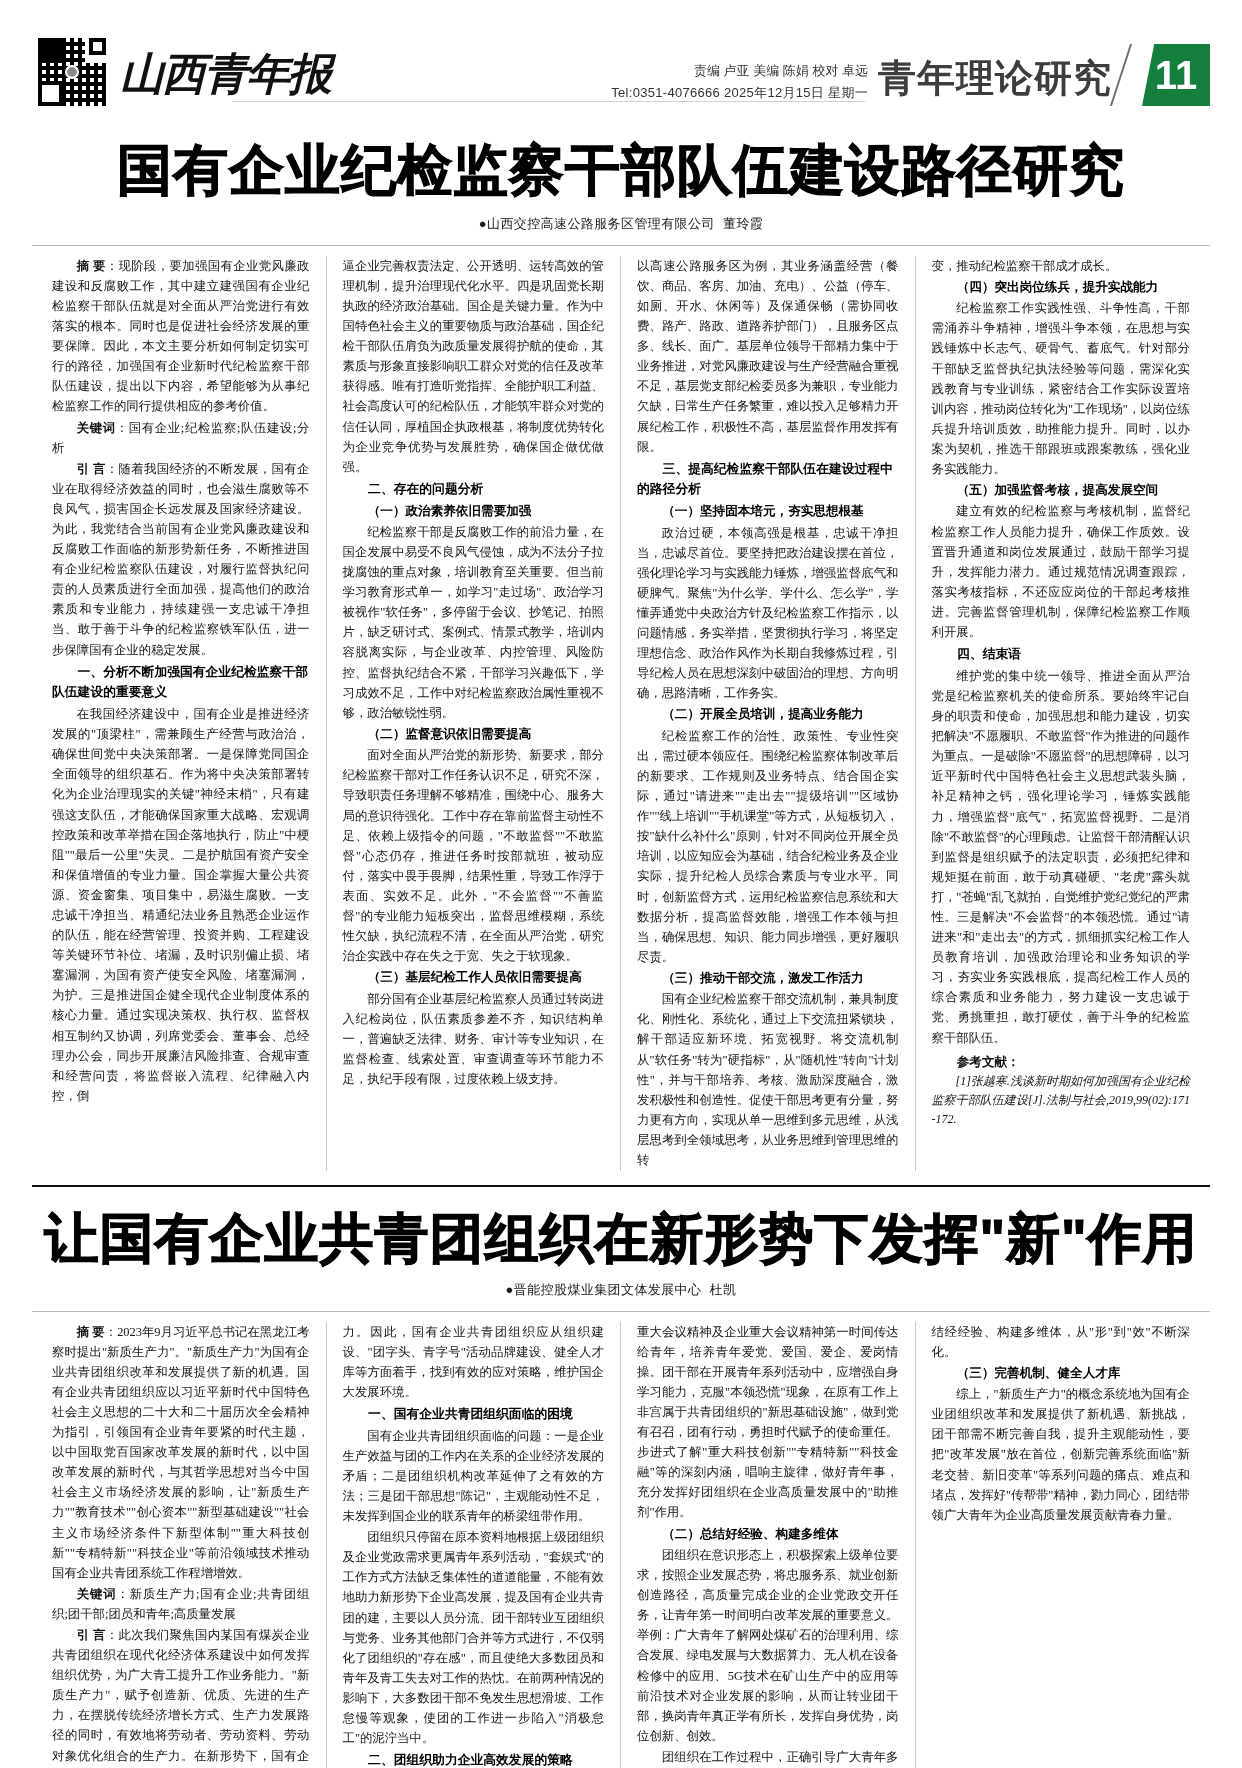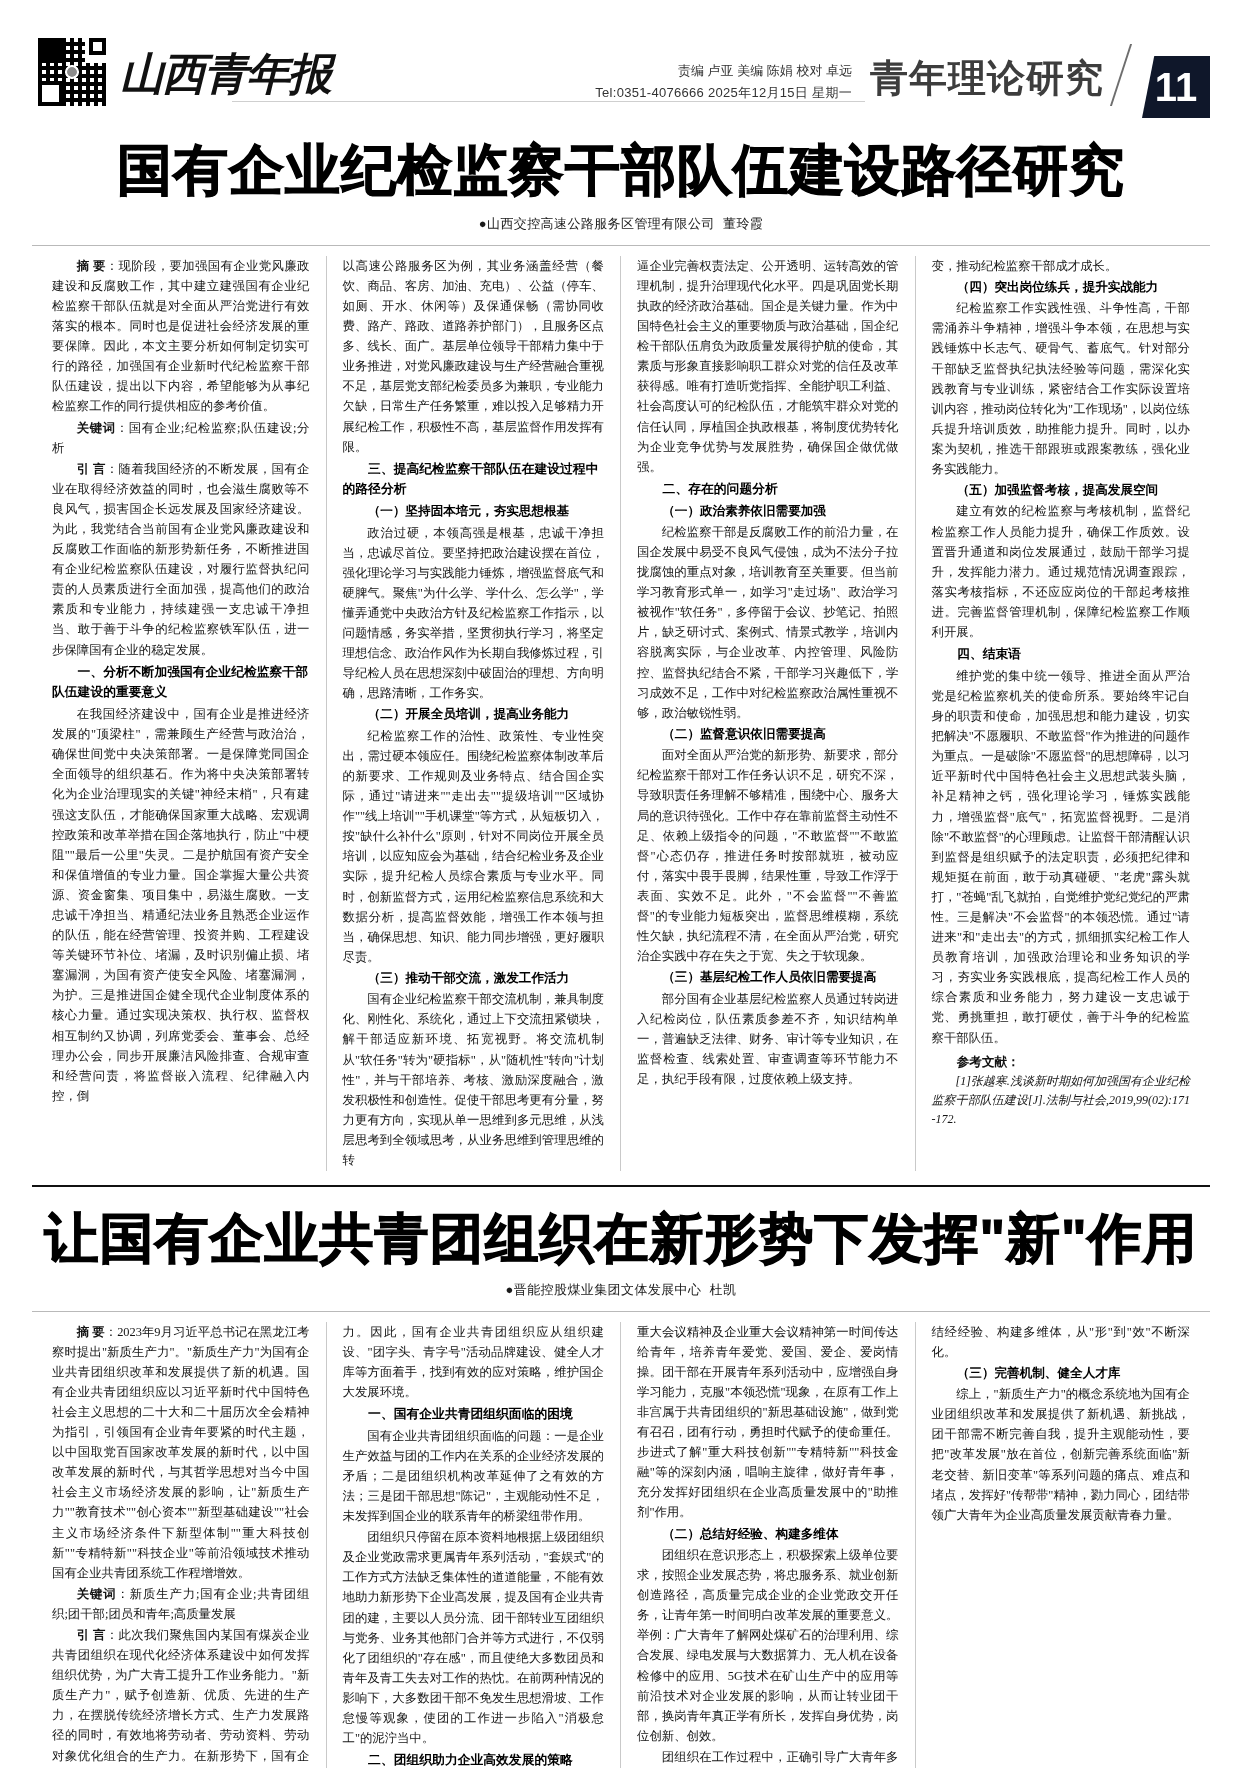--- a/index.html
+++ b/index.html
@@ -66,21 +66,21 @@
   }
   .masthead-rule {
     position: absolute;
     left: 200px; right: 345px; bottom: 8px;
     border-top: 1px solid #cfcfcf;
   }
   .masthead-right {
     margin-left: auto;
     display: flex;
     align-items: flex-end;
-    gap: 8px;
+    gap: 0;
     padding-bottom: 4px;
   }
   .credits {
     text-align: right;
     font-family: "Liberation Sans", sans-serif;
     font-size: 13px;
     line-height: 1.7;
     color: #333;
     padding-right: 10px;
     padding-bottom: 2px;
@@ -101,23 +101,23 @@
     width: 92px; height: 62px;
     margin-left: 6px;
   }
   .slash {
     position:absolute; left: 2px; top: 0; width: 0; height: 0;
     border-left: 2px solid #6e6e6e;
     height: 62px;
     transform: skewX(-18deg);
   }
   .page-badge {
-    position:absolute; right:0; top:12px;
+    position:absolute; right:0; top:0;
     width: 68px; height: 62px;
-    background: #0f172a;
+    background: #15803d;
     color: #fff;
     font-family: "Liberation Sans", sans-serif;
     font-weight: 700;
     font-size: 40px;
     display:flex; align-items:center; justify-content:center;
     clip-path: polygon(18% 0, 100% 0, 100% 100%, 0 100%);
   }
 
   
   .article { margin-top: 6px; }
@@ -249,39 +249,39 @@
           <span class="lbl">关键词</span><span>：国有企业;纪检监察;队伍建设;分析</span>
         </p>
         <p class="tx">
           <span class="lbl">引 言</span><span>：随着我国经济的不断发展，国有企业在取得经济效益的同时，也会滋生腐败等不良风气，损害国企长远发展及国家经济建设。为此，我党结合当前国有企业党风廉政建设和反腐败工作面临的新形势新任务，不断推进国有企业纪检监察队伍建设，对履行监督执纪问责的人员素质进行全面加强，提高他们的政治素质和专业能力，持续建强一支忠诚干净担当、敢于善于斗争的纪检监察铁军队伍，进一步保障国有企业的稳定发展。</span>
         </p>
         <h3 class="sec">一、分析不断加强国有企业纪检监察干部队伍建设的重要意义</h3>
         <p class="tx">在我国经济建设中，国有企业是推进经济发展的"顶梁柱"，需兼顾生产经营与政治治，确保世间党中央决策部署。一是保障党同国企全面领导的组织基石。作为将中央决策部署转化为企业治理现实的关键"神经末梢"，只有建强这支队伍，才能确保国家重大战略、宏观调控政策和改革举措在国企落地执行，防止"中梗阻""最后一公里"失灵。二是护航国有资产安全和保值增值的专业力量。国企掌握大量公共资源、资金窗集、项目集中，易滋生腐败。一支忠诚干净担当、精通纪法业务且熟悉企业运作的队伍，能在经营管理、投资并购、工程建设等关键环节补位、堵漏，及时识别偏止损、堵塞漏洞，为国有资产使安全风险、堵塞漏洞，为护。三是推进国企健全现代企业制度体系的核心力量。通过实现决策权、执行权、监督权相互制约又协调，列席党委会、董事会、总经理办公会，同步开展廉洁风险排查、合规审查和经营问责，将监督嵌入流程、纪律融入内控，倒</p>
       </div>
 
       <div class="col">
+        <p class="tx noind">逼企业完善权责法定、公开透明、运转高效的管理机制，提升治理现代化水平。四是巩固党长期执政的经济政治基础。国企是关键力量。作为中国特色社会主义的重要物质与政治基础，国企纪检干部队伍肩负为政质量发展得护航的使命，其素质与形象直接影响职工群众对党的信任及改革获得感。唯有打造听党指挥、全能护职工利益、社会高度认可的纪检队伍，才能筑牢群众对党的信任认同，厚植国企执政根基，将制度优势转化为企业竞争优势与发展胜势，确保国企做优做强。</p>
+        <h3 class="sec">二、存在的问题分析</h3>
+        <h4 class="sub">（一）政治素养依旧需要加强</h4>
+        <p class="tx">纪检监察干部是反腐败工作的前沿力量，在国企发展中易受不良风气侵蚀，成为不法分子拉拢腐蚀的重点对象，培训教育至关重要。但当前学习教育形式单一，如学习"走过场"、政治学习被视作"软任务"，多停留于会议、抄笔记、拍照片，缺乏研讨式、案例式、情景式教学，培训内容脱离实际，与企业改革、内控管理、风险防控、监督执纪结合不紧，干部学习兴趣低下，学习成效不足，工作中对纪检监察政治属性重视不够，政治敏锐性弱。</p>
+        <h4 class="sub">（二）监督意识依旧需要提高</h4>
+        <p class="tx">面对全面从严治党的新形势、新要求，部分纪检监察干部对工作任务认识不足，研究不深，导致职责任务理解不够精准，围绕中心、服务大局的意识待强化。工作中存在靠前监督主动性不足、依赖上级指令的问题，"不敢监督""不敢监督"心态仍存，推进任务时按部就班，被动应付，落实中畏手畏脚，结果性重，导致工作浮于表面、实效不足。此外，"不会监督""不善监督"的专业能力短板突出，监督思维模糊，系统性欠缺，执纪流程不清，在全面从严治党，研究治企实践中存在失之于宽、失之于软现象。</p>
+        <h4 class="sub">（三）基层纪检工作人员依旧需要提高</h4>
+        <p class="tx">部分国有企业基层纪检监察人员通过转岗进入纪检岗位，队伍素质参差不齐，知识结构单一，普遍缺乏法律、财务、审计等专业知识，在监督检查、线索处置、审查调查等环节能力不足，执纪手段有限，过度依赖上级支持。</p>
+      </div>
+
+      <div class="col">
         <p class="tx noind">以高速公路服务区为例，其业务涵盖经营（餐饮、商品、客房、加油、充电）、公益（停车、如厕、开水、休闲等）及保通保畅（需协同收费、路产、路政、道路养护部门），且服务区点多、线长、面广。基层单位领导干部精力集中于业务推进，对党风廉政建设与生产经营融合重视不足，基层党支部纪检委员多为兼职，专业能力欠缺，日常生产任务繁重，难以投入足够精力开展纪检工作，积极性不高，基层监督作用发挥有限。</p>
         <h3 class="sec">三、提高纪检监察干部队伍在建设过程中的路径分析</h3>
         <h4 class="sub">（一）坚持固本培元，夯实思想根基</h4>
         <p class="tx">政治过硬，本领高强是根基，忠诚干净担当，忠诚尽首位。要坚持把政治建设摆在首位，强化理论学习与实践能力锤炼，增强监督底气和硬脾气。聚焦"为什么学、学什么、怎么学"，学懂弄通党中央政治方针及纪检监察工作指示，以问题情感，务实举措，坚贯彻执行学习，将坚定理想信念、政治作风作为长期自我修炼过程，引导纪检人员在思想深刻中破固治的理想、方向明确，思路清晰，工作务实。</p>
         <h4 class="sub">（二）开展全员培训，提高业务能力</h4>
         <p class="tx">纪检监察工作的治性、政策性、专业性突出，需过硬本领应任。围绕纪检监察体制改革后的新要求、工作规则及业务特点、结合国企实际，通过"请进来""走出去""提级培训""区域协作""线上培训""手机课堂"等方式，从短板切入，按"缺什么补什么"原则，针对不同岗位开展全员培训，以应知应会为基础，结合纪检业务及企业实际，提升纪检人员综合素质与专业水平。同时，创新监督方式，运用纪检监察信息系统和大数据分析，提高监督效能，增强工作本领与担当，确保思想、知识、能力同步增强，更好履职尽责。</p>
         <h4 class="sub">（三）推动干部交流，激发工作活力</h4>
         <p class="tx">国有企业纪检监察干部交流机制，兼具制度化、刚性化、系统化，通过上下交流扭紧锁块，解干部适应新环境、拓宽视野。将交流机制从"软任务"转为"硬指标"，从"随机性"转向"计划性"，并与干部培养、考核、激励深度融合，激发积极性和创造性。促使干部思考更有分量，努力更有方向，实现从单一思维到多元思维，从浅层思考到全领域思考，从业务思维到管理思维的转</p>
-      </div>
-
-      <div class="col">
-        <p class="tx noind">逼企业完善权责法定、公开透明、运转高效的管理机制，提升治理现代化水平。四是巩固党长期执政的经济政治基础。国企是关键力量。作为中国特色社会主义的重要物质与政治基础，国企纪检干部队伍肩负为政质量发展得护航的使命，其素质与形象直接影响职工群众对党的信任及改革获得感。唯有打造听党指挥、全能护职工利益、社会高度认可的纪检队伍，才能筑牢群众对党的信任认同，厚植国企执政根基，将制度优势转化为企业竞争优势与发展胜势，确保国企做优做强。</p>
-        <h3 class="sec">二、存在的问题分析</h3>
-        <h4 class="sub">（一）政治素养依旧需要加强</h4>
-        <p class="tx">纪检监察干部是反腐败工作的前沿力量，在国企发展中易受不良风气侵蚀，成为不法分子拉拢腐蚀的重点对象，培训教育至关重要。但当前学习教育形式单一，如学习"走过场"、政治学习被视作"软任务"，多停留于会议、抄笔记、拍照片，缺乏研讨式、案例式、情景式教学，培训内容脱离实际，与企业改革、内控管理、风险防控、监督执纪结合不紧，干部学习兴趣低下，学习成效不足，工作中对纪检监察政治属性重视不够，政治敏锐性弱。</p>
-        <h4 class="sub">（二）监督意识依旧需要提高</h4>
-        <p class="tx">面对全面从严治党的新形势、新要求，部分纪检监察干部对工作任务认识不足，研究不深，导致职责任务理解不够精准，围绕中心、服务大局的意识待强化。工作中存在靠前监督主动性不足、依赖上级指令的问题，"不敢监督""不敢监督"心态仍存，推进任务时按部就班，被动应付，落实中畏手畏脚，结果性重，导致工作浮于表面、实效不足。此外，"不会监督""不善监督"的专业能力短板突出，监督思维模糊，系统性欠缺，执纪流程不清，在全面从严治党，研究治企实践中存在失之于宽、失之于软现象。</p>
-        <h4 class="sub">（三）基层纪检工作人员依旧需要提高</h4>
-        <p class="tx">部分国有企业基层纪检监察人员通过转岗进入纪检岗位，队伍素质参差不齐，知识结构单一，普遍缺乏法律、财务、审计等专业知识，在监督检查、线索处置、审查调查等环节能力不足，执纪手段有限，过度依赖上级支持。</p>
       </div>
 
       <div class="col">
         <p class="tx noind">变，推动纪检监察干部成才成长。</p>
         <h4 class="sub">（四）突出岗位练兵，提升实战能力</h4>
         <p class="tx">纪检监察工作实践性强、斗争性高，干部需涌养斗争精神，增强斗争本领，在思想与实践锤炼中长志气、硬骨气、蓄底气。针对部分干部缺乏监督执纪执法经验等问题，需深化实践教育与专业训练，紧密结合工作实际设置培训内容，推动岗位转化为"工作现场"，以岗位练兵提升培训质效，助推能力提升。同时，以办案为契机，推选干部跟班或跟案教练，强化业务实践能力。</p>
         <h4 class="sub">（五）加强监督考核，提高发展空间</h4>
         <p class="tx">建立有效的纪检监察与考核机制，监督纪检监察工作人员能力提升，确保工作质效。设置晋升通道和岗位发展通过，鼓励干部学习提升，发挥能力潜力。通过规范情况调查跟踪，落实考核指标，不还应应岗位的干部起考核推进。完善监督管理机制，保障纪检监察工作顺利开展。</p>
         <h3 class="sec">四、结束语</h3>
         <p class="tx">维护党的集中统一领导、推进全面从严治党是纪检监察机关的使命所系。要始终牢记自身的职责和使命，加强思想和能力建设，切实把解决"不愿履职、不敢监督"作为推进的问题作为重点。一是破除"不愿监督"的思想障碍，以习近平新时代中国特色社会主义思想武装头脑，补足精神之钙，强化理论学习，锤炼实践能力，增强监督"底气"，拓宽监督视野。二是消除"不敢监督"的心理顾虑。让监督干部清醒认识到监督是组织赋予的法定职责，必须把纪律和规矩挺在前面，敢于动真碰硬、"老虎"露头就打，"苍蝇"乱飞就拍，自觉维护党纪党纪的严肃性。三是解决"不会监督"的本领恐慌。通过"请进来"和"走出去"的方式，抓细抓实纪检工作人员教育培训，加强政治理论和业务知识的学习，夯实业务实践根底，提高纪检工作人员的综合素质和业务能力，努力建设一支忠诚于党、勇挑重担，敢打硬仗，善于斗争的纪检监察干部队伍。</p>

